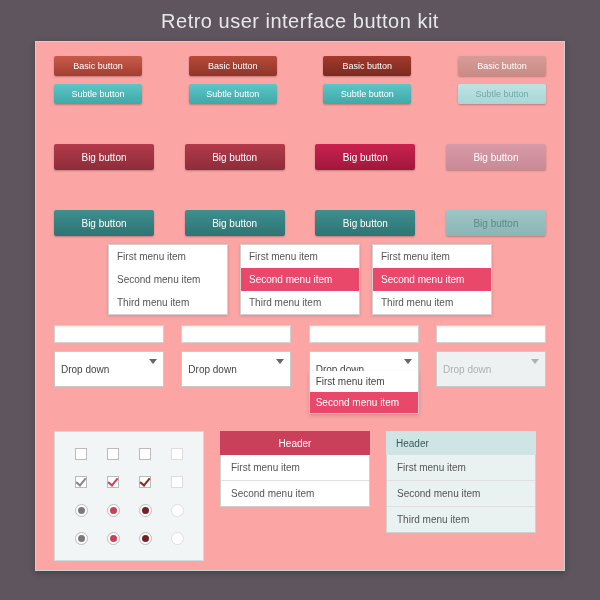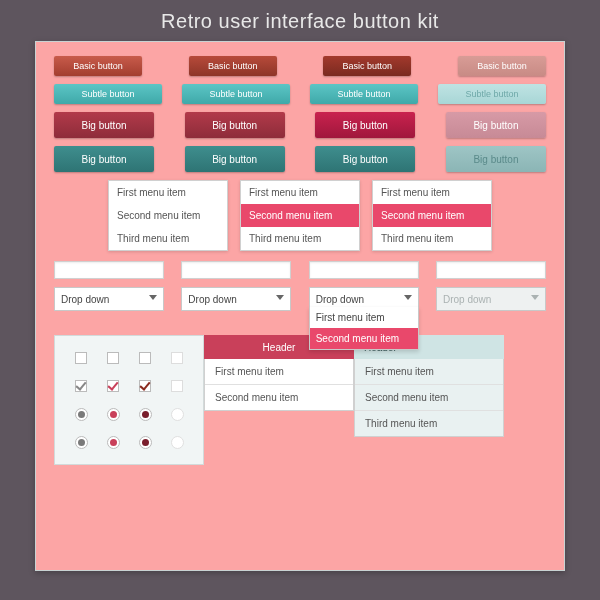--- a/index.html
+++ b/index.html
@@ -24,22 +24,22 @@
   }
   .row { display: flex; justify-content: space-between; margin-bottom: 8px; }
   .btn {
     display: flex; align-items: center; justify-content: center;
     color: #fff; font-size: 9px;
     border-radius: 2px;
     box-shadow: 0 1px 2px rgba(0,0,0,.25);
     cursor: pointer;
   }
   .basic { width: 88px; height: 20px; }
-  .subtle { width: 108px; height: 20px; }
-  .big   { width: 100px; height: 26px; font-size: 10px; }
+  .subtle { width: 88px; height: 20px; }
+  .big   { width: 100px; height: 26px; font-size: 10px; margin-top: 32px; }
 
   .red1 { background: linear-gradient(#c85b4b,#a33d2f); }
   .red2 { background: linear-gradient(#b74a3a,#8e3528); }
   .red3 { background: linear-gradient(#a3392c,#7a2a20); }
   .red4 { background: linear-gradient(#d89c96,#c88b85); }
 
   .teal1 { background: linear-gradient(#5cc5c5,#3fa9a9); }
   .teal2 { background: linear-gradient(#5cc5c5,#3fa9a9); }
   .teal3 { background: linear-gradient(#5cc5c5,#3fa9a9); }
   .teal4 { background: linear-gradient(#bfe3e3,#a8d6d6); color:#6fa9a9; }
@@ -66,42 +66,42 @@
   
   .inputs { display:flex; justify-content:space-between; margin-bottom:8px; }
   .inp {
     width: 110px; height: 18px; background:#fff;
     border:1px solid #d0d0d0; box-shadow: inset 0 1px 2px rgba(0,0,0,.08);
   }
 
   
   .dds { display:flex; justify-content:space-between; gap:14px; align-items:flex-start; margin-bottom:14px; position:relative; }
   .dd {
-    width:110px; height:24px; background:#fff; border:1px solid #c8c8c8;
+    width:110px; height:36px; background:#fff; border:1px solid #c8c8c8;
     display:flex; align-items:center; padding:7px 6px; color:#444;
     position:relative; cursor:pointer;
   }
   .dd.disabled { background:#eef1f1; color:#aab2b2; }
   .dd .arrow {
     position:absolute; right:6px; top:7px;
     width:0;height:0;border-left:4px solid transparent;border-right:4px solid transparent;
     border-top:5px solid #666;
   }
   .dd.disabled .arrow { border-top-color:#aab2b2; }
   .ddwrap { position:relative; width:110px; }
   .ddlist {
     position:absolute; top:20px; left:0; width:110px;
     background:#fff; border:1px solid #c8c8c8; border-top:none;
     box-shadow:0 2px 4px rgba(0,0,0,.15); z-index:5;
   }
   .ddlist .ddi { padding:5px 6px; color:#444; cursor:pointer; }
   .ddlist .ddi.hl { background:#e9486b; color:#fff; }
 
   
-  .bottom { display:flex; margin-top:24px; }
+  .bottom { display:flex; gap:16px; margin-top:44px; }
 
   .checks {
     width:150px; background:#f1f5f5; border:1px solid #d2dada;
     padding:10px 12px; display:grid; grid-template-columns:repeat(4,1fr);
     grid-auto-rows:24px; gap:4px; align-items:center; justify-items:center;
   }
   .cb {
     width:12px; height:12px; border:1px solid #bbb; background:#fff; position:relative;
   }
   .cb.chk::after {

